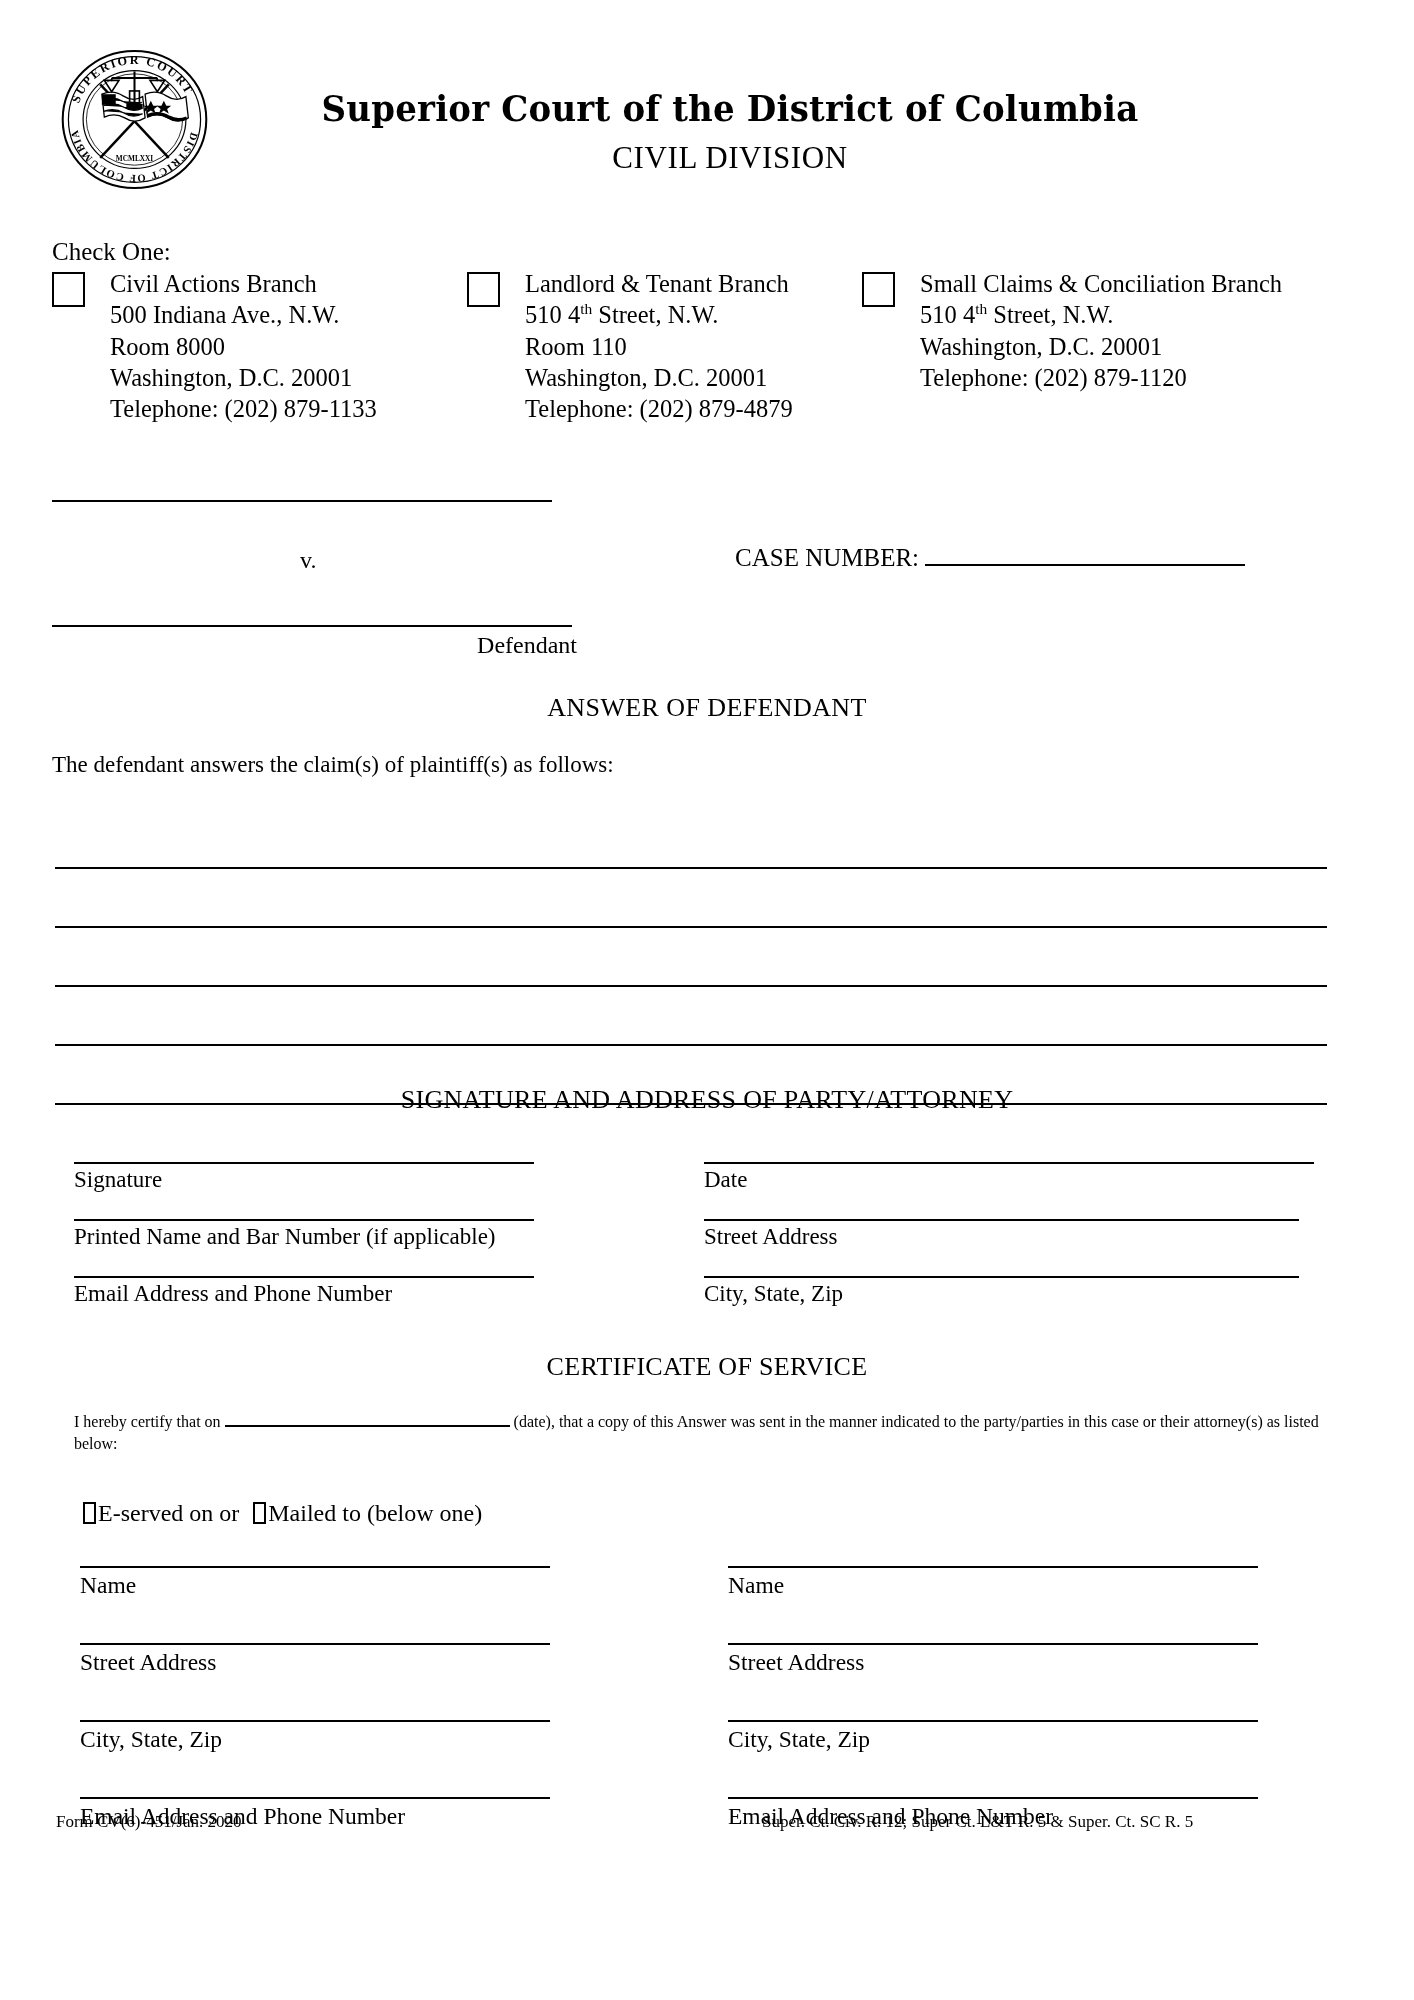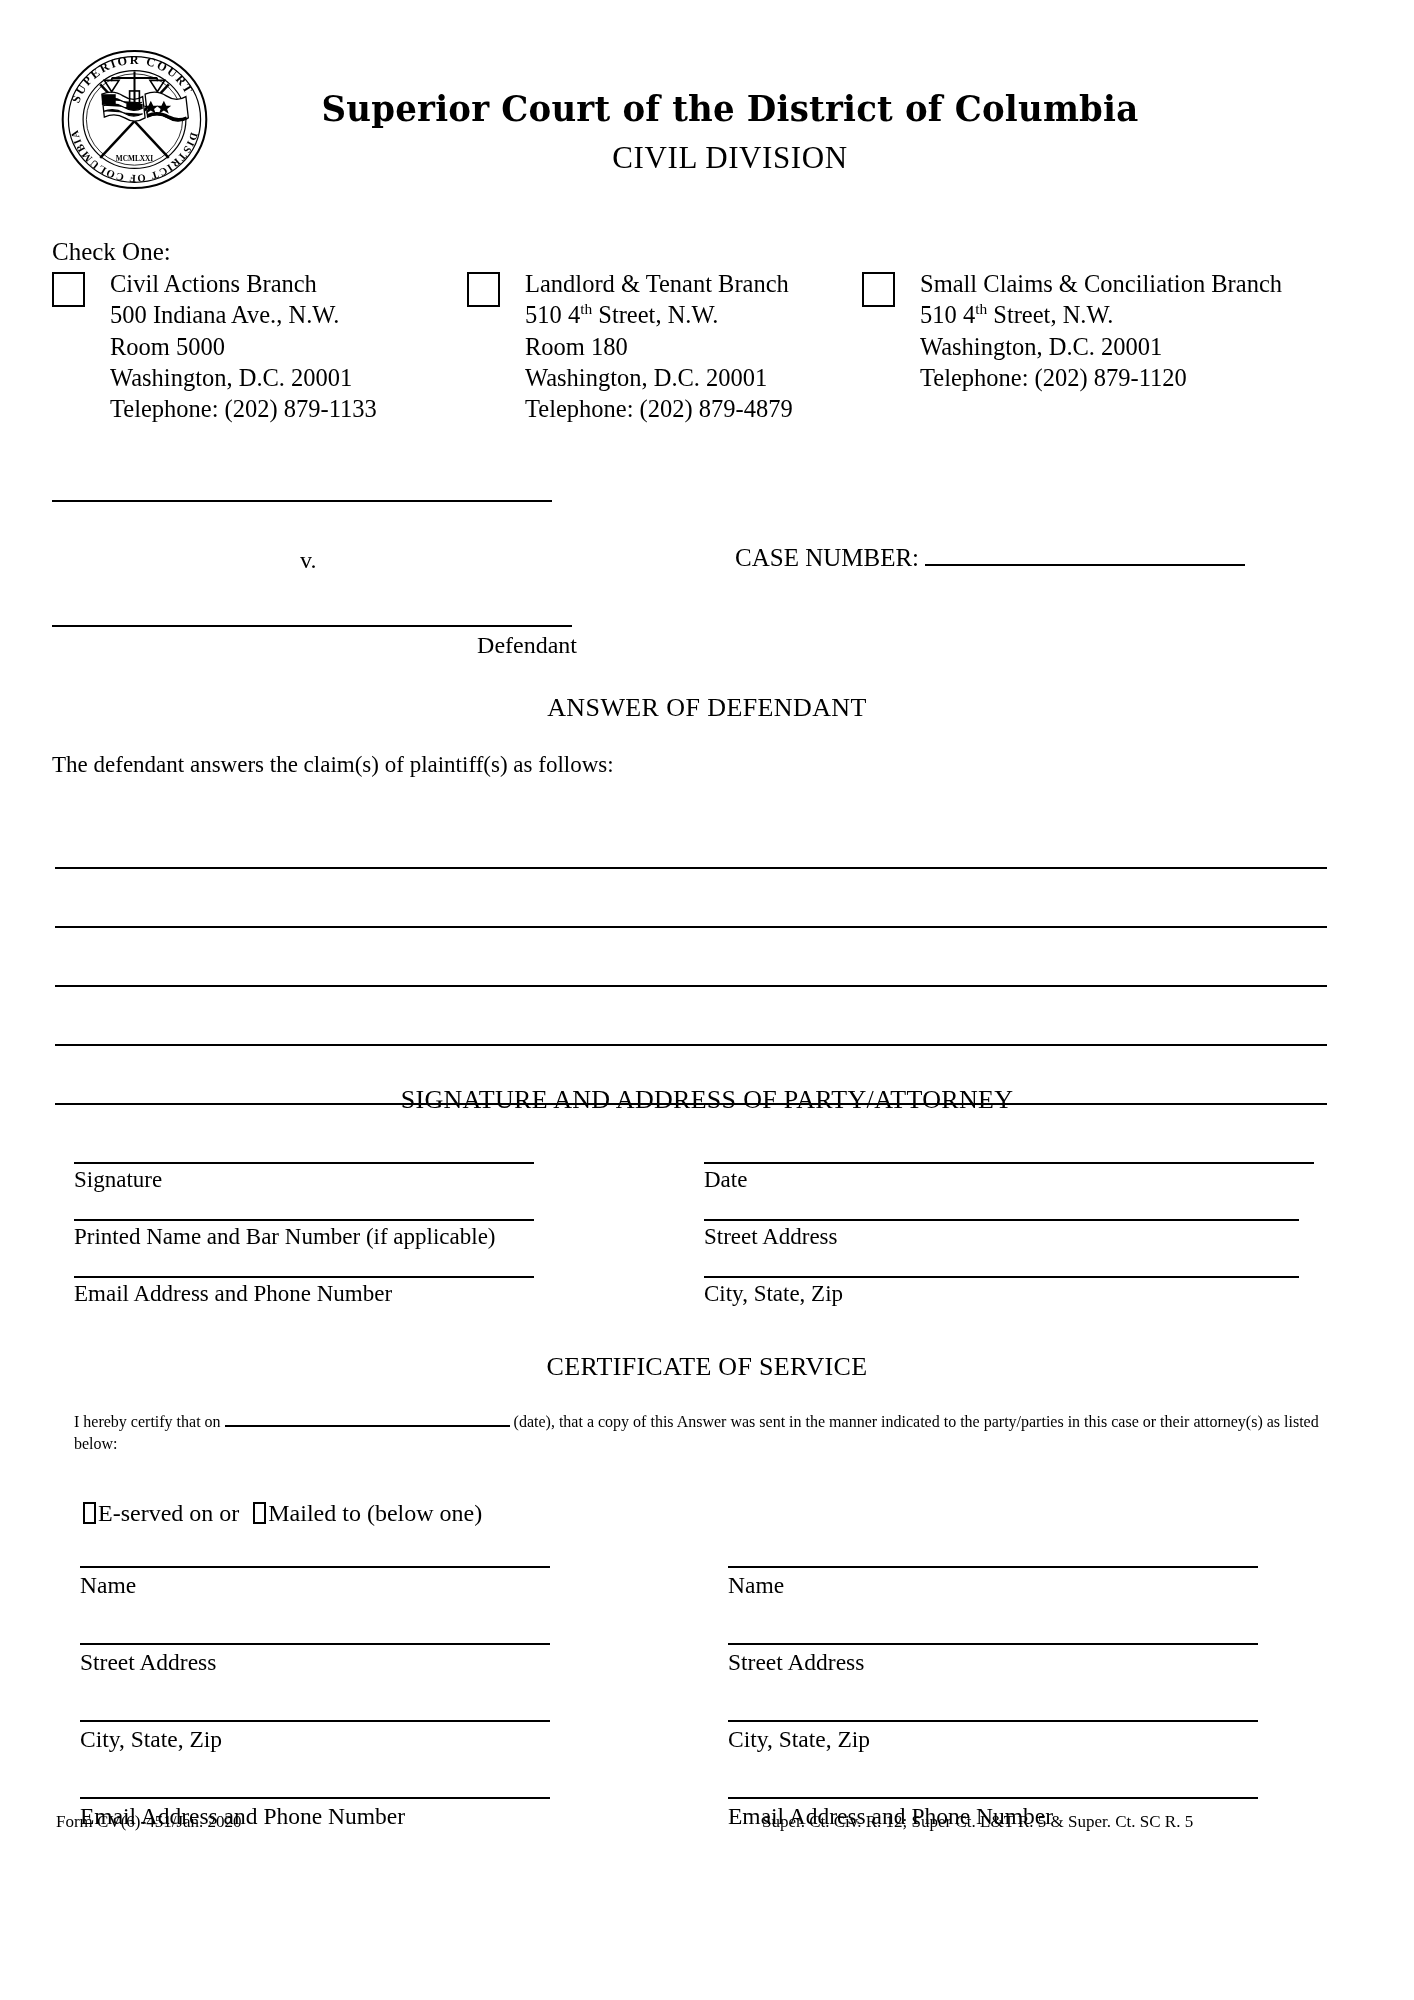--- a/index.html
+++ b/index.html
@@ -361,32 +361,32 @@
 
   <div class="check-one-label">Check One:</div>
 
   <div class="branches">
 
     <div class="branch b1">
       <div class="chkbox"></div>
       <div class="branch-lines">
         <span class="ln">Civil Actions Branch</span>
         <span class="ln"><span>500 Indiana Ave., N.W.</span></span>
-        <span class="ln">Room 5000</span>
+        <span class="ln">Room 8000</span>
         <span class="ln">Washington, D.C. 20001</span>
         <span class="ln">Telephone: (202) 879-1133</span>
       </div>
     </div>
 
     <div class="branch b2">
       <div class="chkbox"></div>
       <div class="branch-lines">
         <span class="ln">Landlord &amp; Tenant Branch</span>
         <span class="ln"><span>510 </span><span>4</span><sup class="ord">th</sup><span> Street, N.W.</span></span>
-        <span class="ln">Room 180</span>
+        <span class="ln">Room 110</span>
         <span class="ln">Washington, D.C. 20001</span>
         <span class="ln">Telephone: (202) 879-4879</span>
       </div>
     </div>
 
     <div class="branch b3">
       <div class="chkbox"></div>
       <div class="branch-lines">
         <span class="ln">Small Claims &amp; Conciliation Branch</span>
         <span class="ln"><span>510 </span><span>4</span><sup class="ord">th</sup><span> Street, N.W.</span></span>

